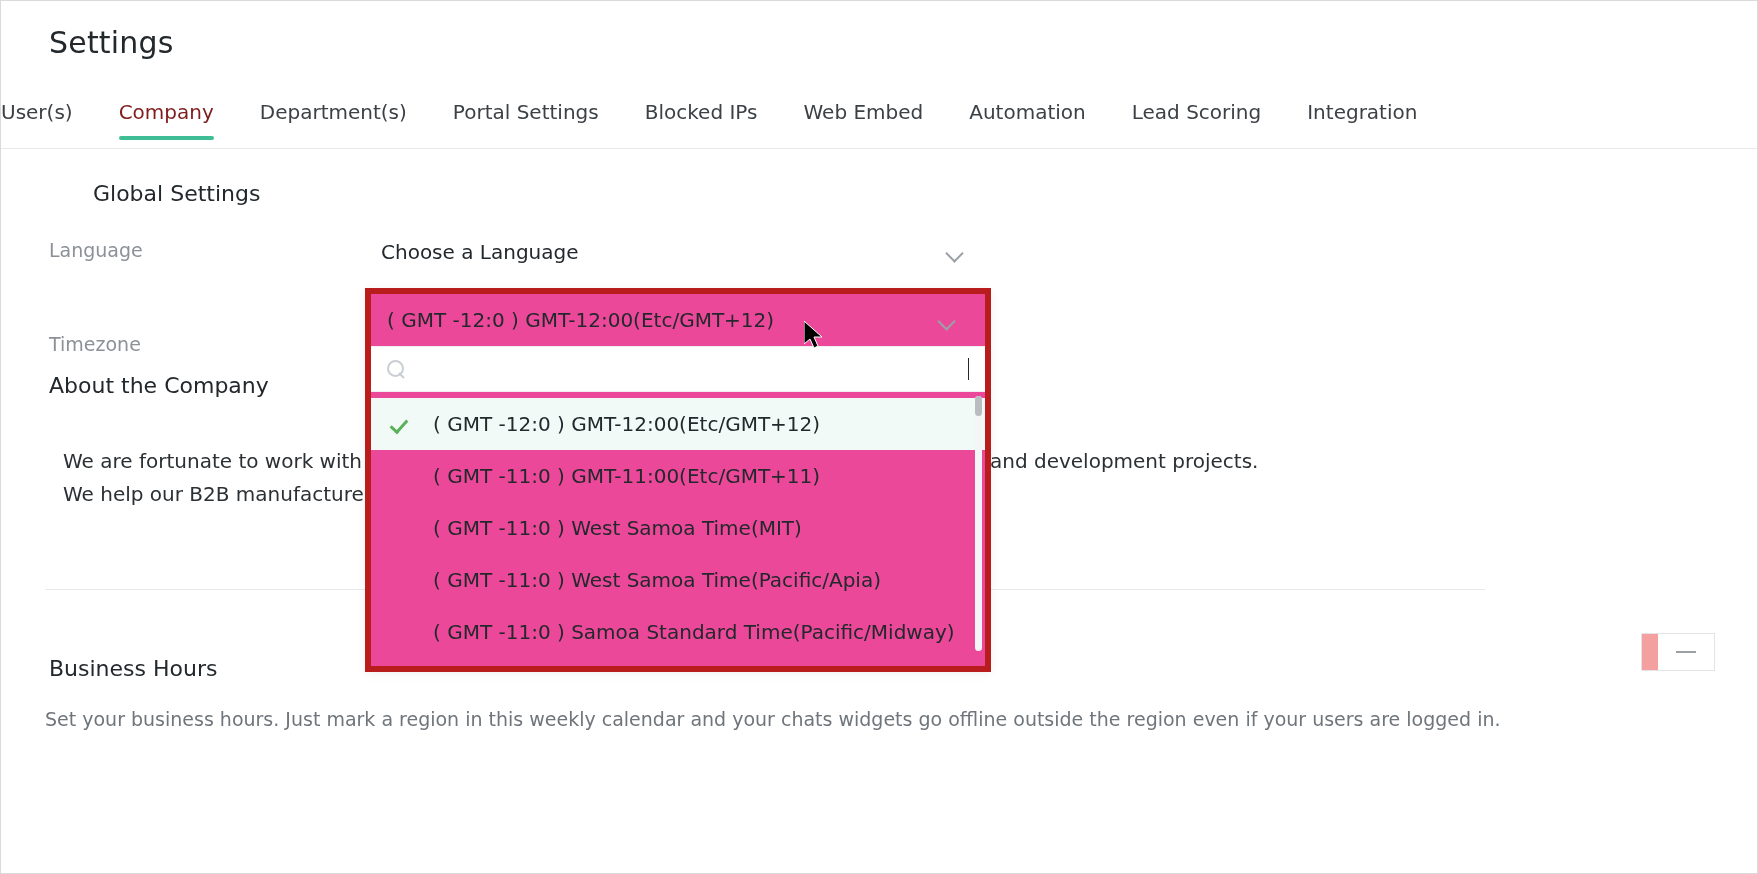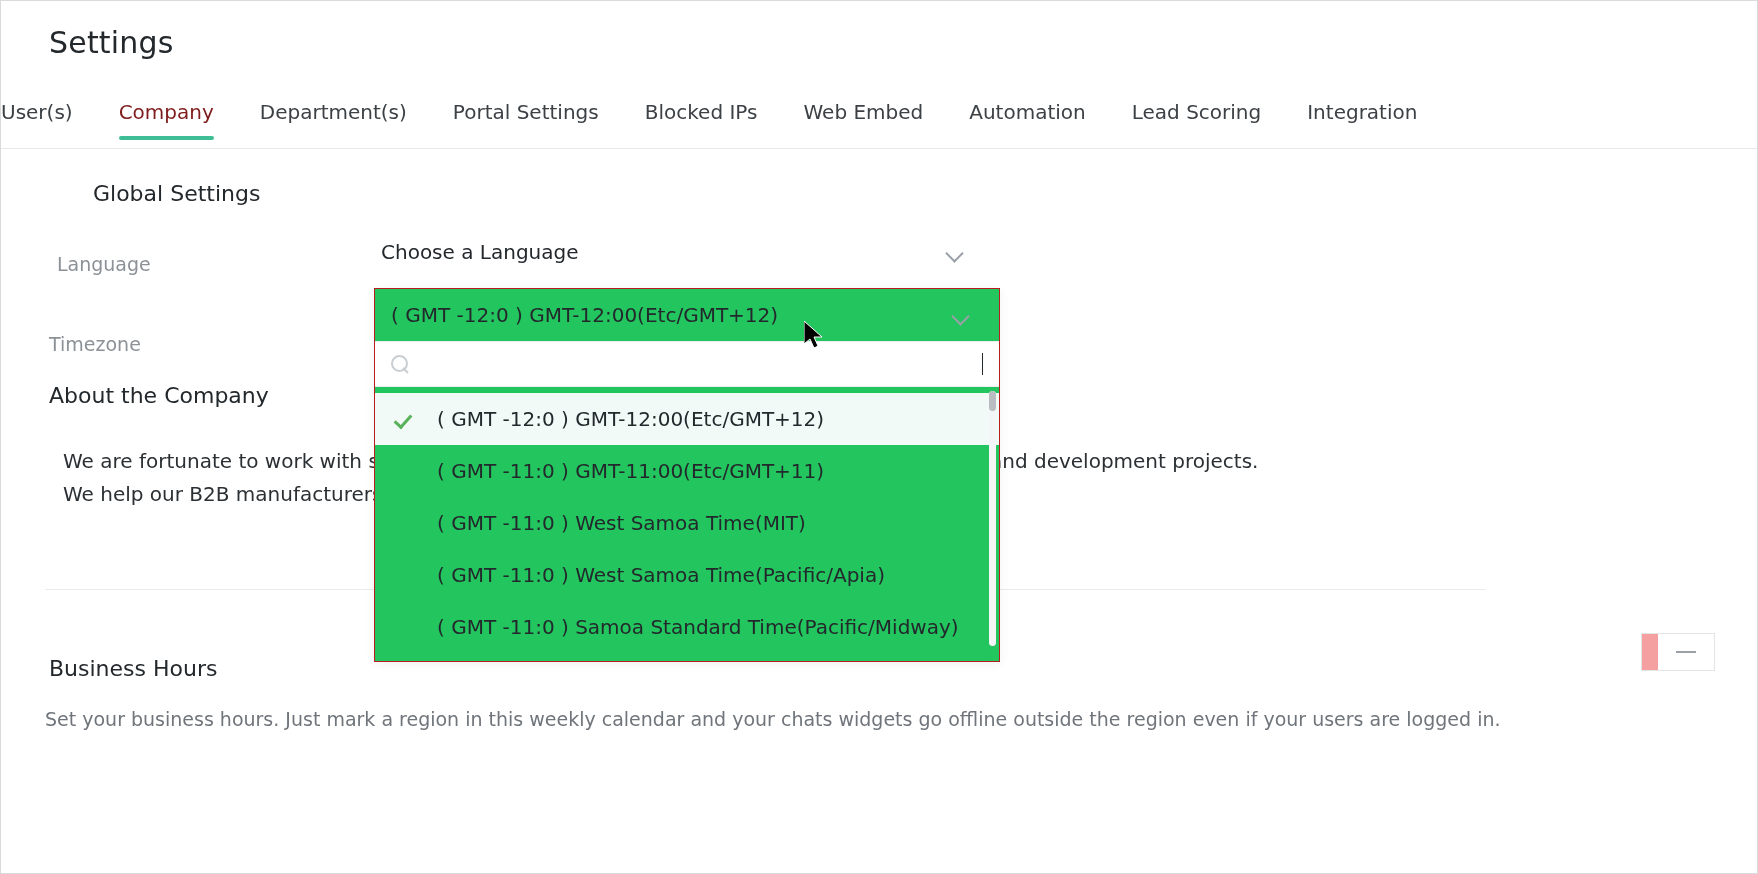--- a/index.html
+++ b/index.html
@@ -56,30 +56,30 @@
   }
 
   
   .section-title {
     position: absolute;
     font-size: 22px;
     color: #23282c;
     font-weight: 400;
   }
   #global-settings-title { left: 48px; top: 180px; margin-left: 44px; }
-  #about-title          { left: 48px; top: 382px; }
+  #about-title          { left: 48px; top: 372px; }
   #business-title       { left: 48px; top: 655px; }
 
   .field-label {
     position: absolute;
     left: 48px;
     font-size: 19px;
     color: #8b9197;
   }
-  #language-label { top: 252px; margin-left: 8px; }
+  #language-label { top: 238px; }
   #timezone-label { top: 332px; }
 
   
   .select-row {
     position: absolute;
     left: 380px;
     width: 612px;
     height: 46px;
     display: flex;
     align-items: center;
@@ -102,24 +102,24 @@
     left: 1px; top: 0;
     width: 11px; height: 11px;
     border-right: 2px solid #9aa0a6;
     border-bottom: 2px solid #9aa0a6;
     transform: rotate(45deg);
   }
 
   
   .dropdown {
     position: absolute;
-    left: 373px; top: 287px;
+    left: 364px; top: 287px;
     width: 626px;
-    background: #22c55e;
-    border: 1px solid #b91c1c;
+    background: #ec4899;
+    border: 6px solid #b91c1c;
     box-shadow: 0 2px 10px rgba(0,0,0,.06);
     z-index: 50;
   }
   .dd-control {
     height: 53px;
     display: flex;
     align-items: center;
     justify-content: space-between;
     padding: 0 0 0 16px;
     border-bottom: 1px solid #edeff0;

